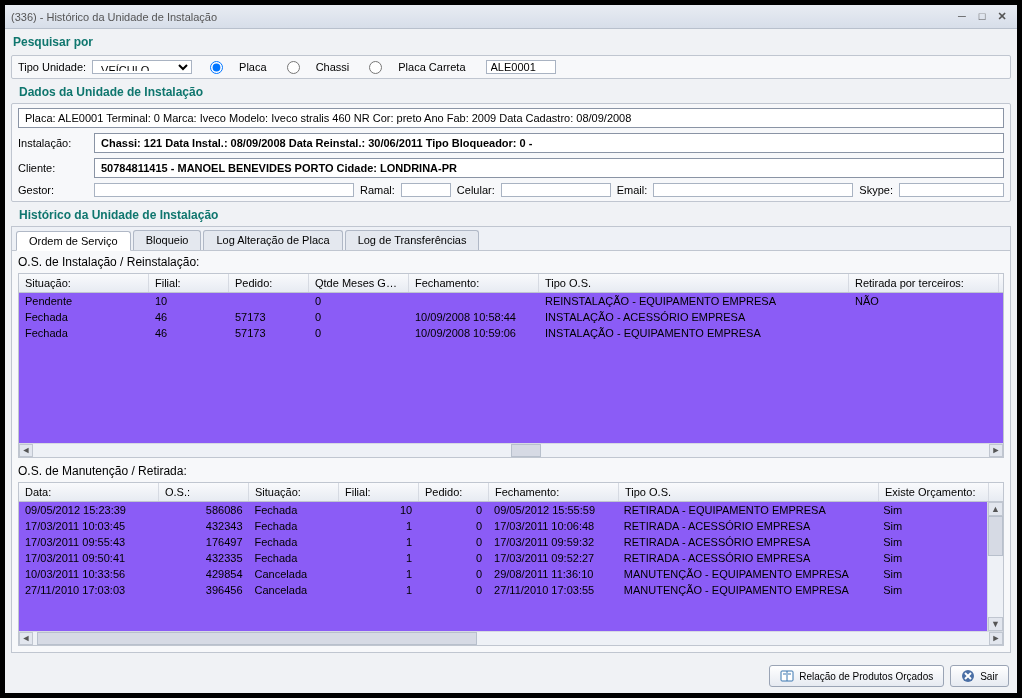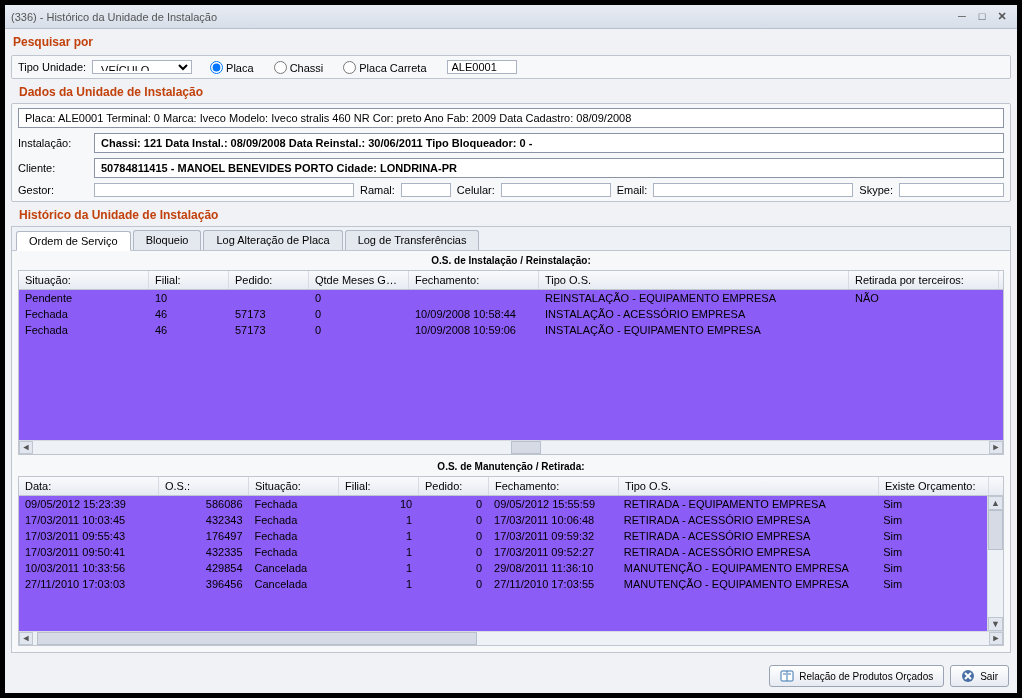--- a/index.html
+++ b/index.html
@@ -3,45 +3,45 @@
 <meta charset="utf-8">
 <style>
 * { box-sizing: border-box; margin: 0; padding: 0; }
 body { font-family: Tahoma, Arial, sans-serif; font-size: 11px; background: #dde3ea; color: #000; overflow: hidden; width: 1022px; height: 698px; }
 
 .window { width: 1022px; height: 698px; display: flex; flex-direction: column; background: #f0f2f5; border: 5px solid #000000; }
 .titlebar { background: linear-gradient(#e8ecf3,#d7dee9); height: 24px; display: flex; align-items: center; padding: 0 6px; border-bottom: 1px solid #b8c0cc; color: #555; }
 .titlebar .title { flex: 1; font-size: 11px; }
 .titlebar .wbtn { width: 18px; height: 14px; margin-left: 2px; text-align: center; color: #555; cursor: default; font-weight: bold; }
 
-.section-title { color: #c2410c; font-weight: bold; font-size: 12px; padding: 6px 8px 4px; }
+.section-title { color: #0f766e; font-weight: bold; font-size: 12px; padding: 6px 8px 4px; }
 .content { padding: 2px 6px 6px; flex: 1; display: flex; flex-direction: column; }
 
 .panel { border: 1px solid #c0c6d0; background: #f7f8fa; padding: 4px 6px; border-radius: 2px; margin-bottom: 4px; }
 
 .row { display: flex; align-items: center; gap: 6px; flex-wrap: wrap; }
 label { font-size: 11px; }
 select, input[type=text] { border: 1px solid #a9b3c2; background: #fff; font-size: 11px; padding: 2px 4px; height: 14px; }
 input.wide { width: 70px; }
-.radio { display: inline-flex; align-items: flex-end; gap: 3px; margin-right: 14px; }
+.radio { display: inline-flex; align-items: center; gap: 16px; margin-right: 14px; }
 .radio input { margin: 0; }
 
 .bold-box { border: 1px solid #8a94a5; background: #fff; padding: 3px 6px; font-weight: normal; font-size: 11px; width: 100%; }
 .info-box { border: 1px solid #8a94a5; background: #fff; padding: 3px 6px; font-size: 11px; font-weight: bold; }
 
 .label-cell { width: 70px; display: inline-block; }
 
 .gestor-row input { background: #fff; }
 
 .history-panel { border: 1px solid #c0c6d0; background: #f7f8fa; flex: 1; display: flex; flex-direction: column; padding: 0; }
 .tabs { display: flex; border-bottom: 1px solid #c0c6d0; padding: 3px 4px 0; gap: 2px; background: #eef1f6; }
 .tab { border: 1px solid #b0b8c6; border-bottom: none; padding: 3px 12px; font-size: 11px; background: #e4e8ef; border-radius: 3px 3px 0 0; cursor: default; }
 .tab.active { background: #fff; font-weight: normal; border-bottom: 1px solid #fff; position: relative; top: 1px; }
 
-.sub-title { font-weight: bold; font-size: 10px; padding: 4px 6px 2px; text-align: center; }
+.sub-title { font-weight: normal; font-size: 12px; padding: 4px 6px 2px; }
 
 .grid-wrap { border: 1px solid #c0c6d0; margin: 2px 6px; background: #8b5cf6; display: flex; flex-direction: column; }
 .grid-header { display: flex; background: linear-gradient(#f9fafc,#e7ebf2); border-bottom: 1px solid #c0c6d0; font-size: 11px; }
 .gh { padding: 3px 6px; border-right: 1px solid #d6dae2; white-space: nowrap; overflow: hidden; text-overflow: ellipsis; }
 .grid-body { overflow: auto; font-size: 11px; }
 .grid-row { display: flex; }
 .gc { padding: 2px 6px; white-space: nowrap; overflow: hidden; text-overflow: ellipsis; }
 .grid-wrap.top .grid-body { height: 150px; }
 .hscroll { height: 14px; background: #eef1f6; border-top: 1px solid #d6dae2; position: relative; }
 .hscroll .thumb-left, .hscroll .thumb-right { display: inline-block; width: 14px; height: 13px; background: #e2e6ee; border:1px solid #c0c6d0; vertical-align: top; text-align: center; line-height: 11px; font-size: 9px; color: #555; }

